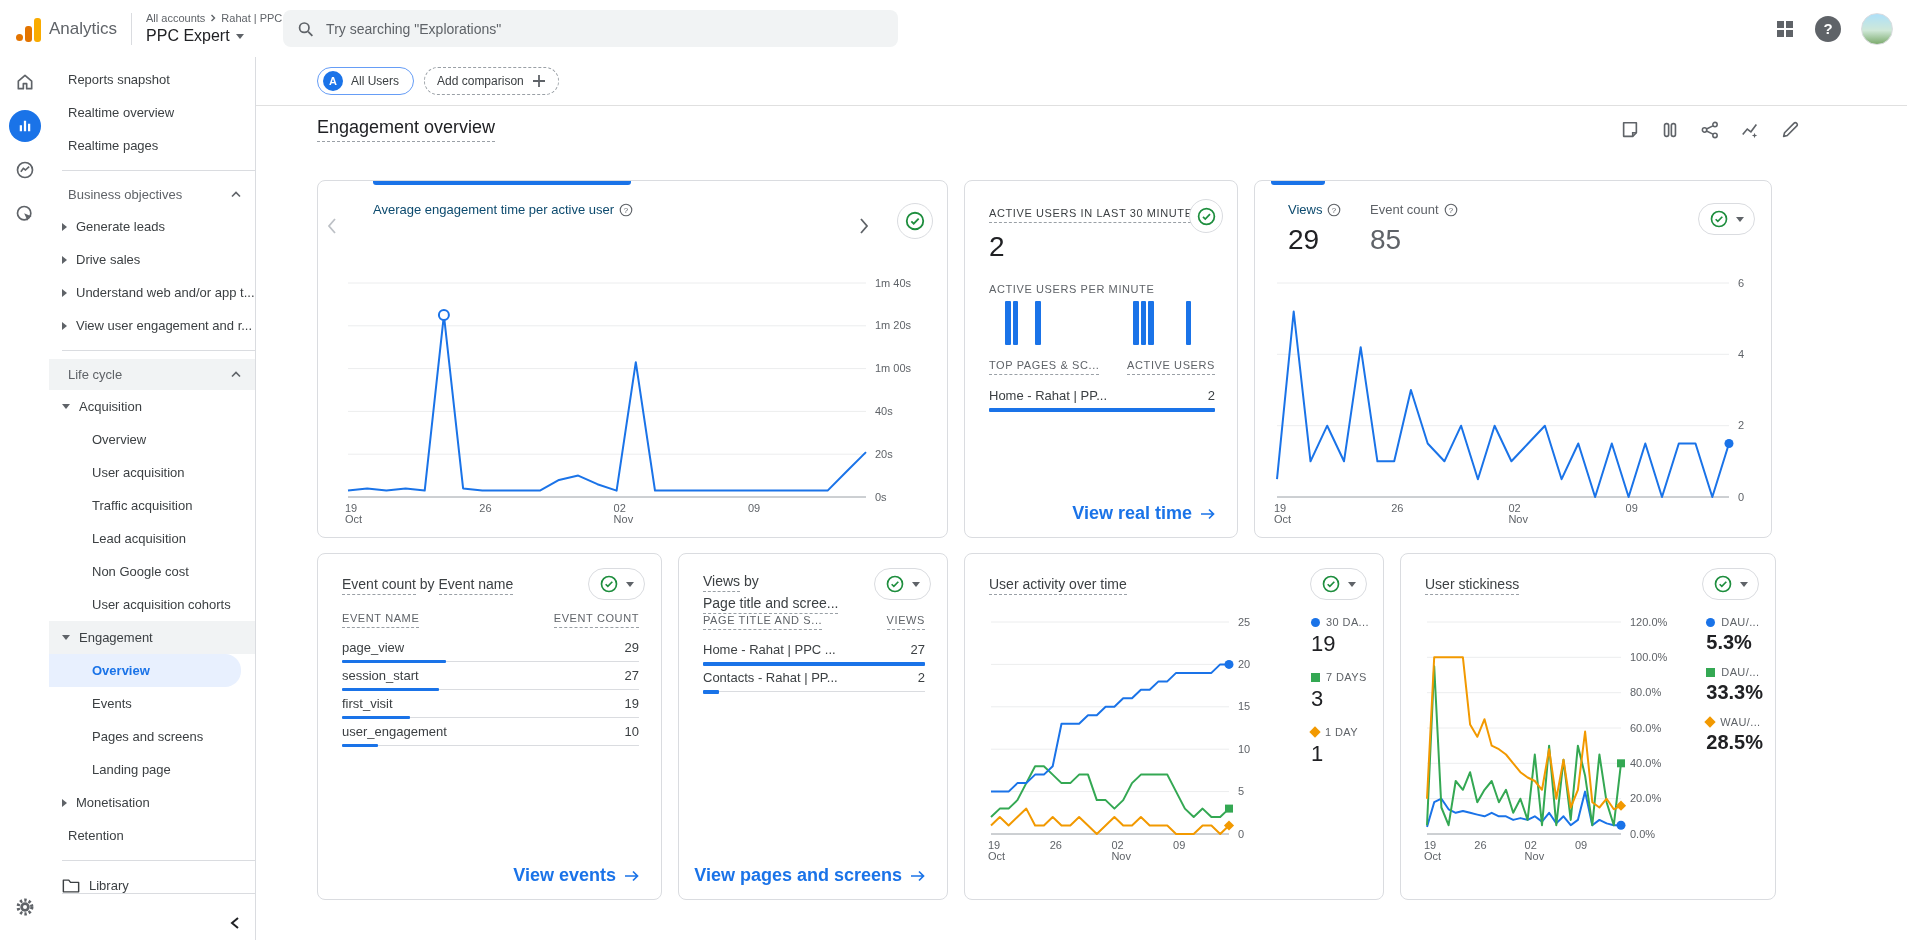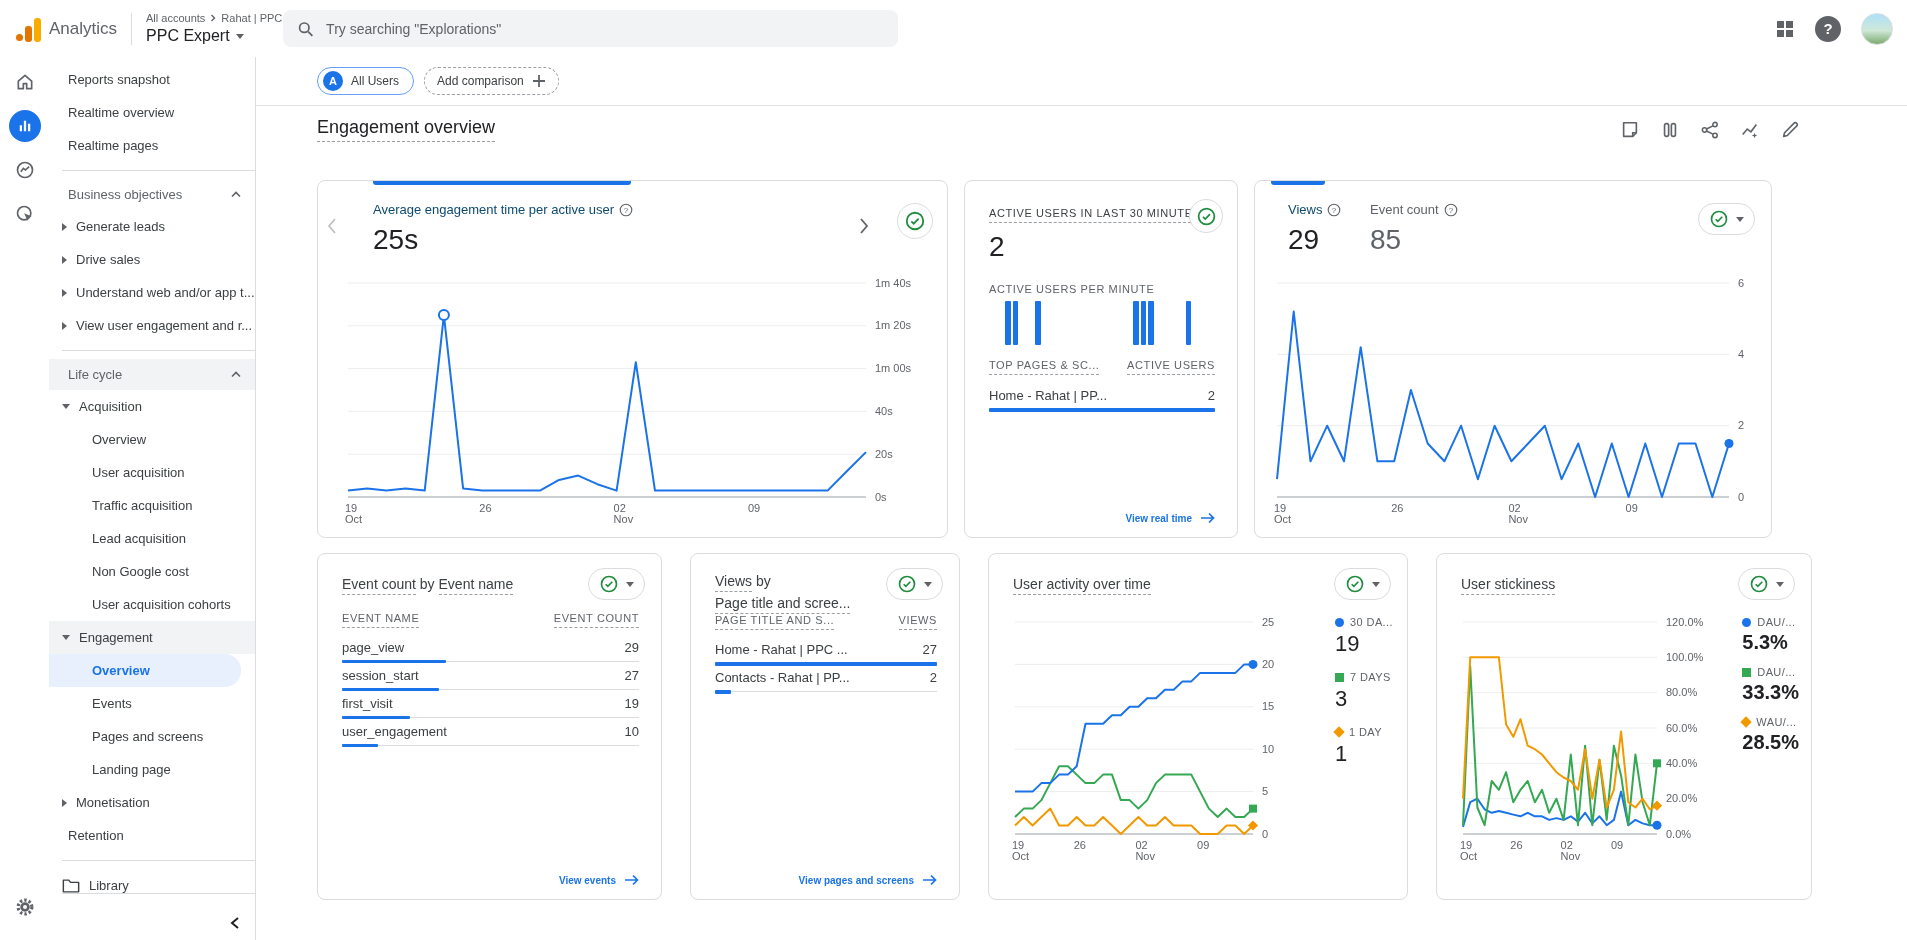--- a/index.html
+++ b/index.html
@@ -51,21 +51,21 @@
   .dateblk{position:absolute;right:75px;top:0;height:49px;display:flex;align-items:center;gap:10px;cursor:pointer}
   .datechip{background:#f1f3f4;border-radius:3px;padding:3px 6px;font-size:12px;font-weight:bold;color:#3c4043}
   .daterange{font-size:14px;color:#3c4043}
   .titlebar{height:47px;display:flex;align-items:center;padding-left:61px;position:relative}
   .pg-title{font-size:18px;color:#202124;border-bottom:1px dashed #9aa0a6;padding-bottom:3px;cursor:pointer}
   .t-icons{position:absolute;right:107px;display:flex;align-items:center;gap:20px;color:#5f6368}
   .t-icons .tic{cursor:pointer}
   
   .cards{position:absolute;left:61px;top:123px;width:1459px}
   .row1{display:grid;grid-template-columns:631px 274px 518px;gap:16px;margin-bottom:15px}
-  .row2{display:grid;grid-template-columns:345px 270px 420px 376px;gap:28px}
+  .row2{display:grid;grid-template-columns:345px 270px 420px 376px;gap:16px}
   .card{position:relative;background:#fff;border:1px solid #dadce0;border-radius:8px;overflow:hidden}
   .row1 .card{height:358px}
   .row2 .card{height:347px}
   .indic{position:absolute;top:0;height:4px;background:#1a73e8;border-radius:0 0 3px 3px}
   .mlabel{font-size:13px;display:flex;align-items:center;gap:5px;white-space:nowrap}
   .mlabel.blue{color:#0c4a6e}
   .mlabel.grey{color:#5f6368}
   .mval{font-size:28px;color:#202124;margin-top:7px}
   .mval.grey{color:#5f6368}
   .ckc{width:36px;height:36px;border:1px solid #dadce0;border-radius:50%;display:flex;align-items:center;justify-content:center;background:#fff;cursor:pointer}
@@ -75,21 +75,21 @@
   .upt{font-size:11px;letter-spacing:.6px;color:#3c4043;border-bottom:1px dashed #9aa0a6;padding-bottom:3px;display:inline-block;white-space:nowrap}
   .upl{font-size:11px;letter-spacing:.6px;color:#5f6368;white-space:nowrap}
   .bigval{font-size:28px;color:#202124}
   .strip{display:flex;align-items:stretch;height:44px}
   .mslot{flex:1;margin:0 1px;border-radius:1px}
   .mslot.on{background:#1a73e8}
   .thead{display:flex;justify-content:space-between;align-items:baseline}
   .trow{position:relative;display:flex;justify-content:space-between;align-items:center;height:28px;border-bottom:1px solid #dadce0;font-size:13px;color:#3c4043}
   .trow .v{color:#3c4043}
   .bar-fill{position:absolute;bottom:-2px;left:0;height:3px;background:#1a73e8;border-radius:1px}
-  .cardlink{position:absolute;right:22px;bottom:13px;display:flex;align-items:center;gap:8px;color:#1a73e8;font-size:10px;font-weight:bold;cursor:pointer}
+  .cardlink{position:absolute;right:22px;bottom:13px;display:flex;align-items:center;gap:8px;color:#1a73e8;font-size:18px;font-weight:bold;cursor:pointer}
   .ctitle{font-size:14px;color:#3c4043}
   .dashu{border-bottom:1px dashed #9aa0a6;padding-bottom:2px}
   .legend{position:absolute;display:flex;flex-direction:column;gap:14px}
   .lg-label{display:flex;align-items:center;gap:6px;font-size:11px;letter-spacing:.4px;color:#5f6368;white-space:nowrap}
   .lg-val{font-size:22px;color:#202124;margin-top:3px}
   .lg-val.sm{font-size:20px;font-weight:bold}
   .mk{display:inline-block}
   .mk-dot{width:9px;height:9px;border-radius:50%}
   .mk-sq{width:9px;height:9px}
   .mk-di{width:8px;height:8px;transform:rotate(45deg)}
@@ -330,21 +330,20 @@
             </svg>
         </div>
         <div style="position:absolute;left:55px;top:21px">
           <div class="mlabel blue">
             <span>Average engagement time per active user</span>
             <svg width="14" height="14" viewBox="0 0 16 16">
                 <circle cx="8" cy="8" r="6.6" fill="none" stroke="#5f6368" stroke-width="1.3"></circle>
                 <text x="8" y="11" text-anchor="middle" font-size="9" fill="#5f6368">?</text>
               </svg>
           </div>
-          <div class="mval">25s</div>
         </div>
         <div class="ckc" style="position:absolute;right:14px;top:22px">
           <svg width="22" height="22" viewBox="0 0 24 24">
               <circle cx="12" cy="12" r="9" fill="none" stroke="#1e8e3e" stroke-width="2"></circle>
               <path d="M8 12.3l2.6 2.6 5.4-5.6" fill="none" stroke="#1e8e3e" stroke-width="2"></path>
             </svg>
         </div>
         <svg style="position:absolute;left:24px;top:94px" viewBox="0 0 580 252" width="580" height="252">
             <line x1="6" x2="524" y1="222.0" y2="222.0" stroke="#9aa0a6" stroke-width="1"></line>
             <text x="533" y="225.5" font-size="11" fill="#5f6368">0s</text>

